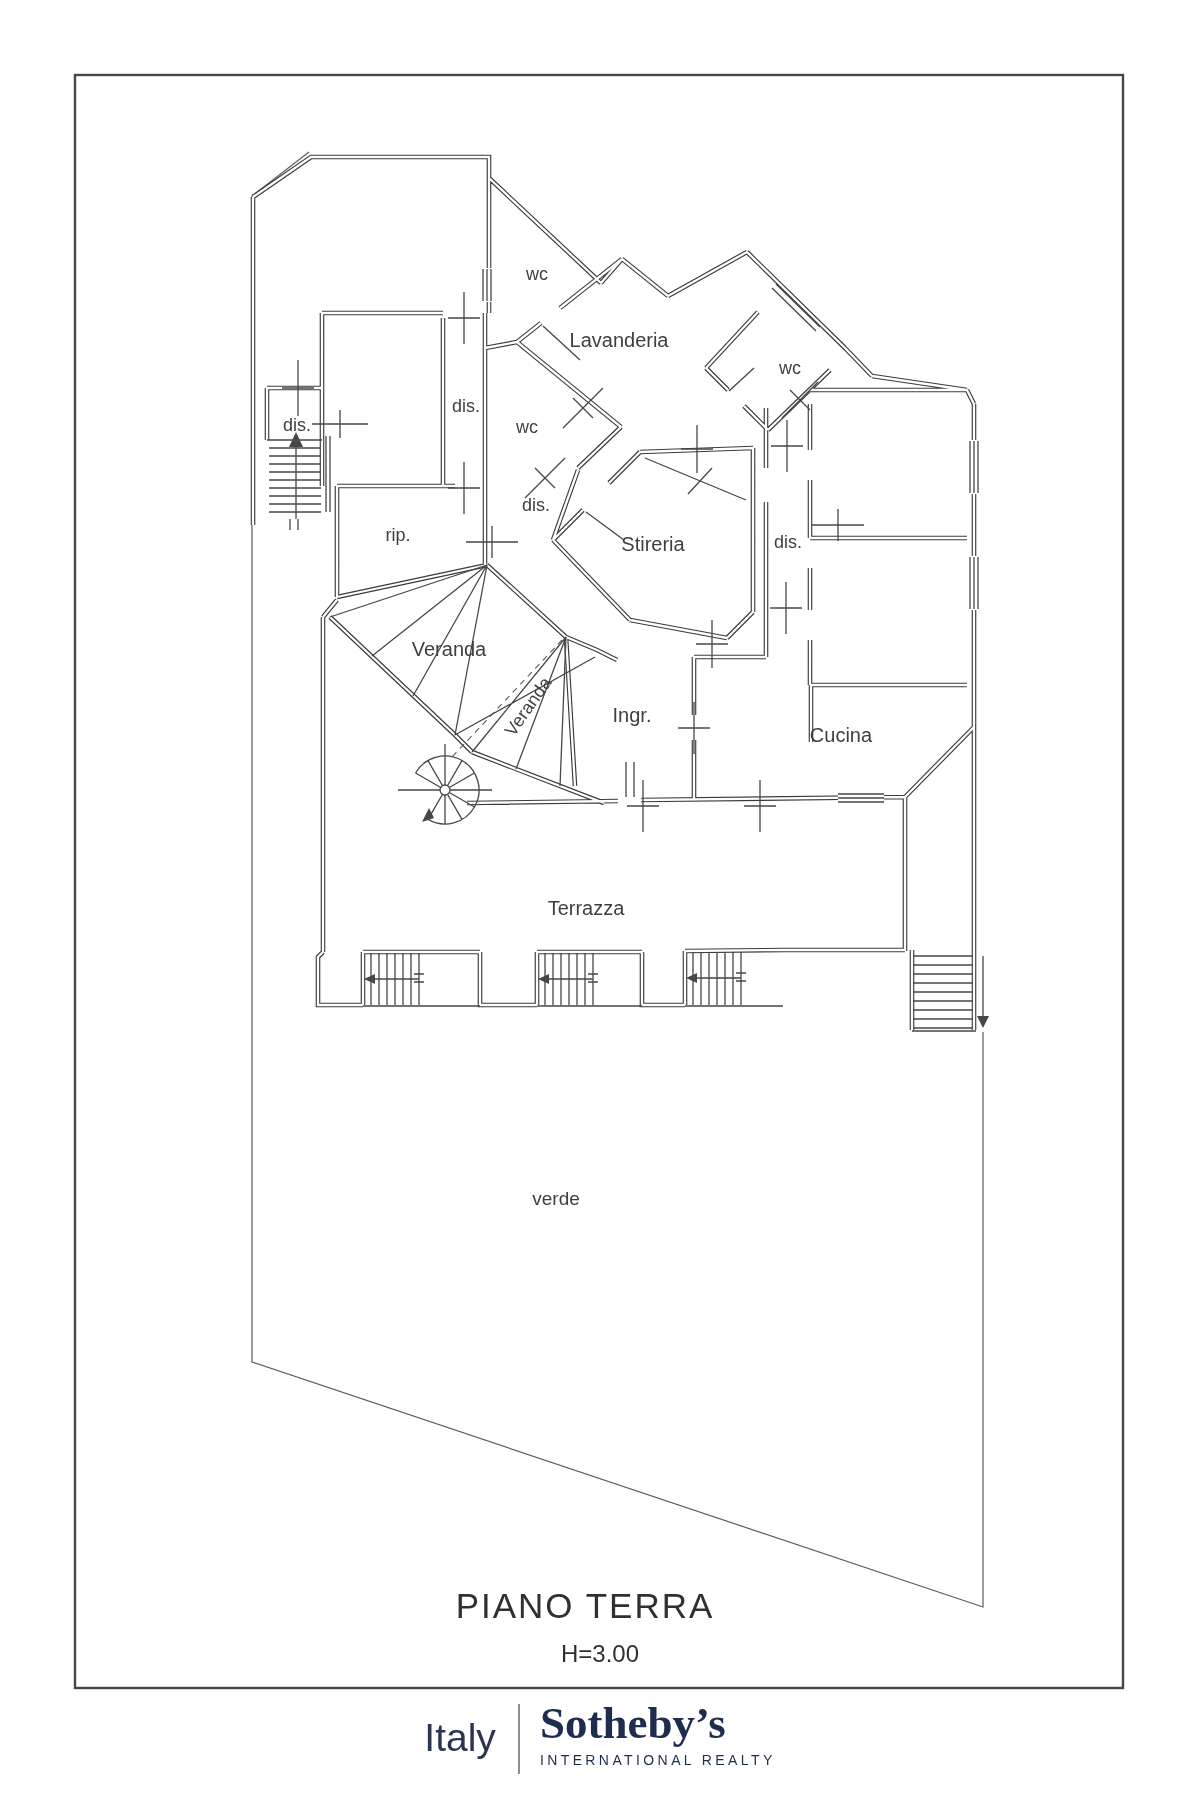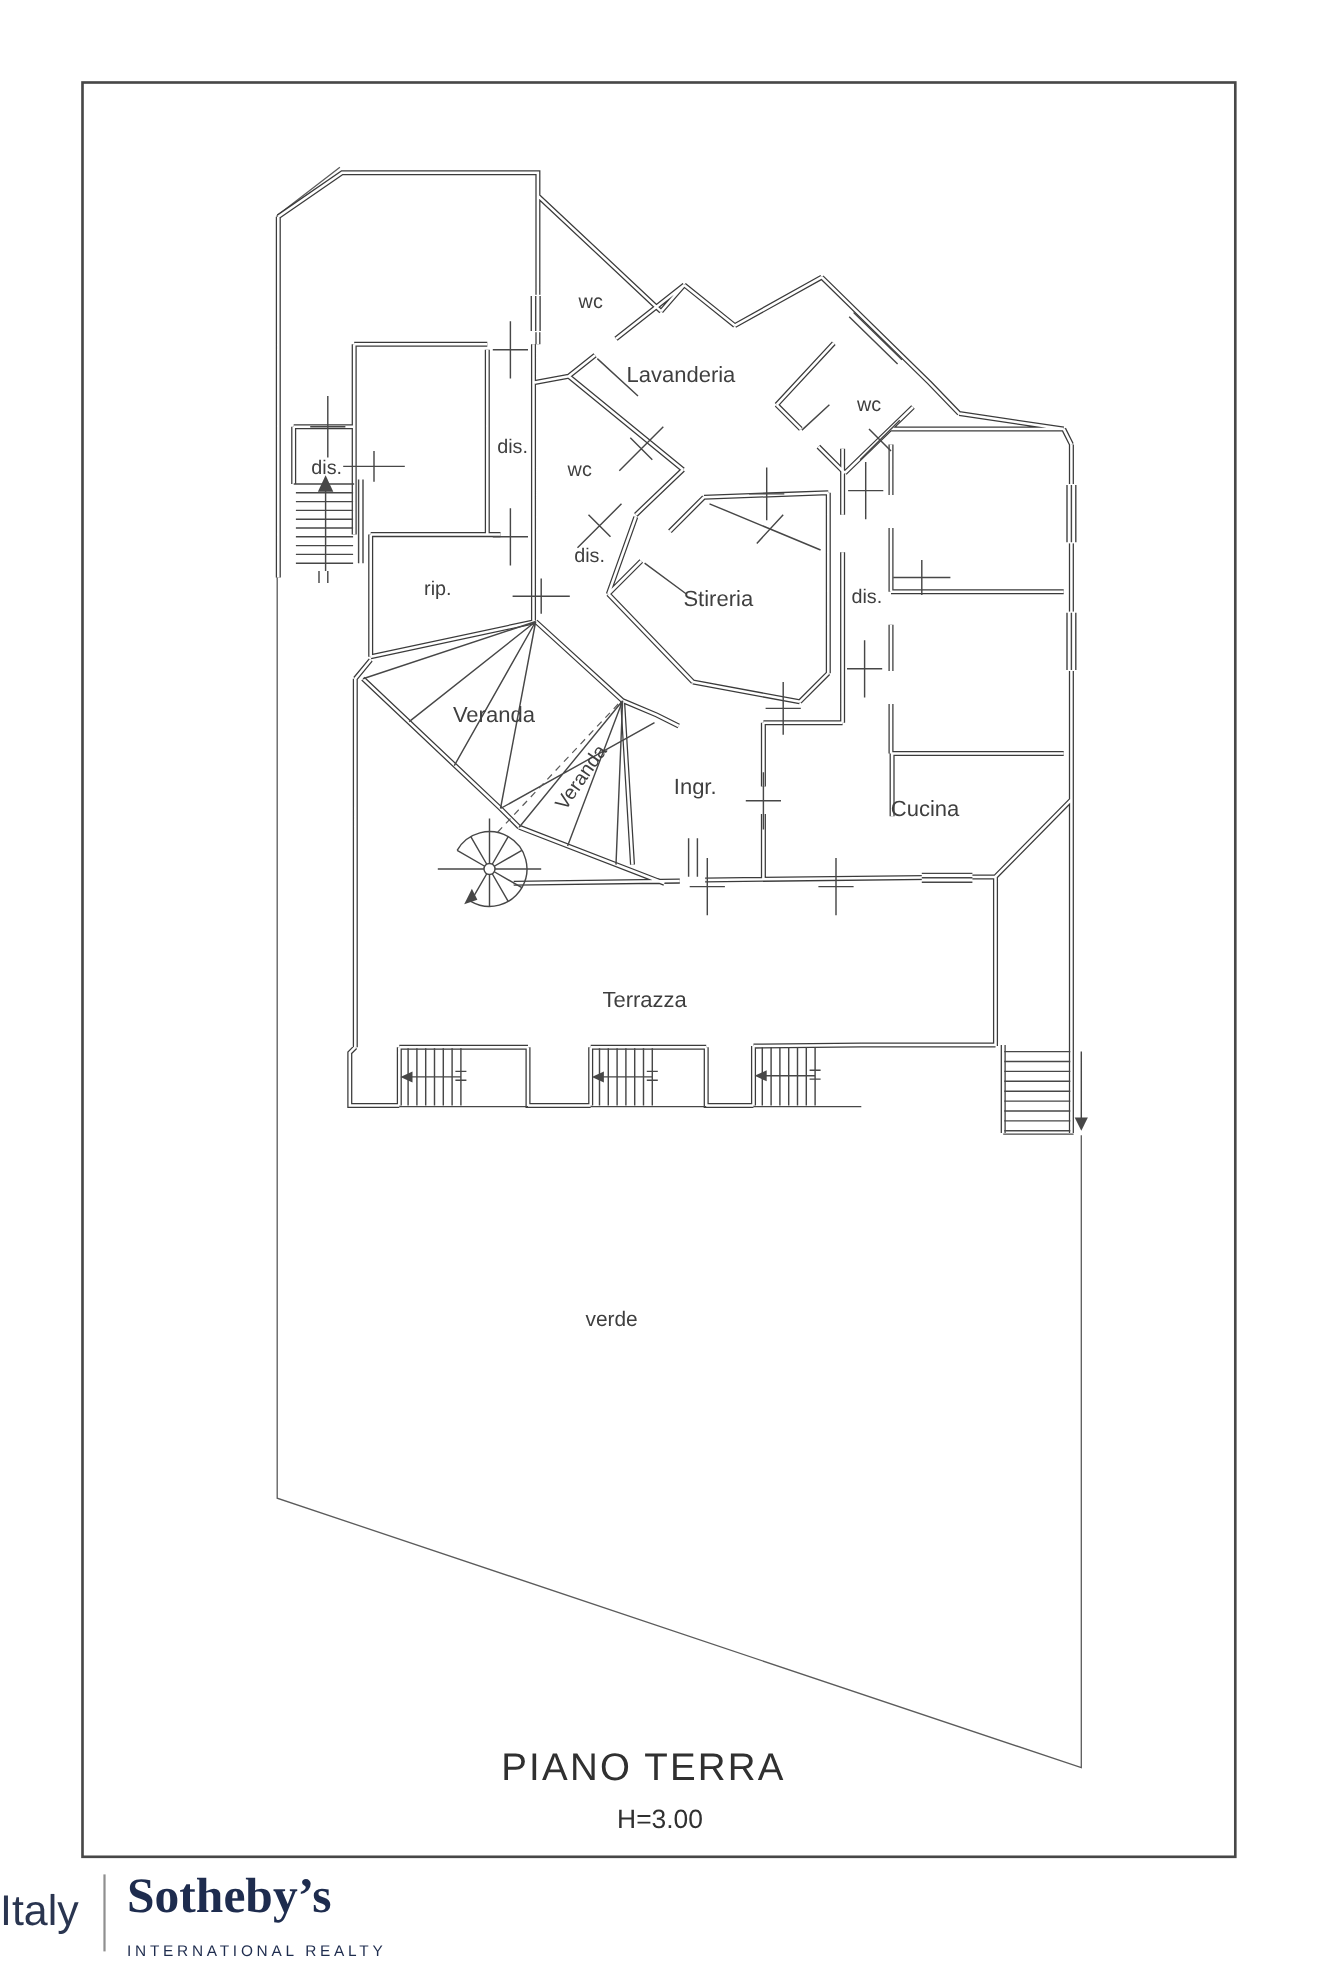--- a/index.html
+++ b/index.html
@@ -14,24 +14,24 @@
   .lot{stroke:#5c5c5c;stroke-width:1.2;fill:none;}             
   .dash{stroke:#5a5a5a;stroke-width:1.1;fill:none;stroke-dasharray:6 5;}
   .arr{fill:#474747;stroke:none;}
   .winfill{fill:#ffffff;stroke:none;}
   .frame{stroke:#474747;stroke-width:2.4;fill:none;}
   .rlabel{fill:#3f3f3f;}
   .title-text{fill:#303030;font-size:35px;letter-spacing:2px;}
   .sub-text{fill:#303030;font-size:24px;}
   
   .footer{position:absolute;left:0;top:1700px;width:1200px;display:flex;
-          justify-content:flex-start;align-items:flex-start;}
+          justify-content:center;align-items:flex-start;}
   .italy{font-size:39px;color:#2a3550;margin-top:16px;font-weight:400;}
   .logo-div{width:2px;height:70px;background:#8f8f8f;margin:4px 20px 0 22px;}
-  .soth-col{display:flex;flex-direction:column;align-items:flex-start;gap:13px;}
+  .soth-col{display:flex;flex-direction:column;align-items:flex-start;}
   .soth{font-family:"Liberation Serif",serif;font-weight:700;font-size:45px;
         color:#1e2c4e;line-height:1.05;}
   .tagline{font-size:14px;letter-spacing:3.4px;color:#1e2c4e;margin-top:5px;}
 </style>
 </head>
 <body>
 
 <div class="stage">
 <svg width="1200" height="1800" viewBox="0 0 1200 1800">
 

